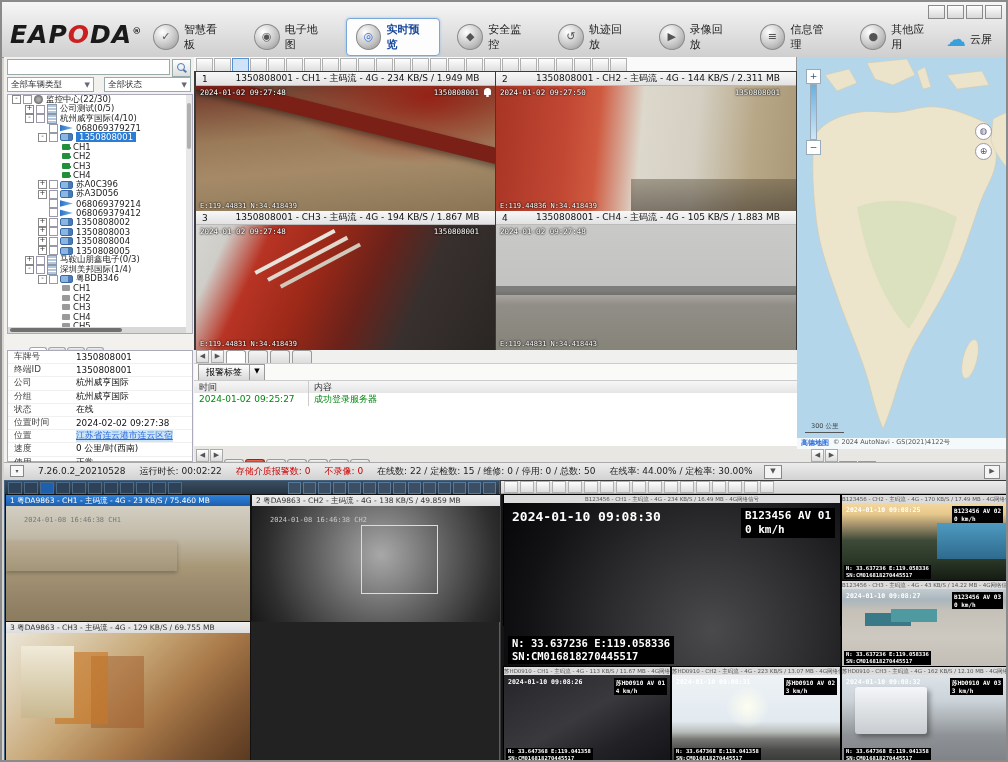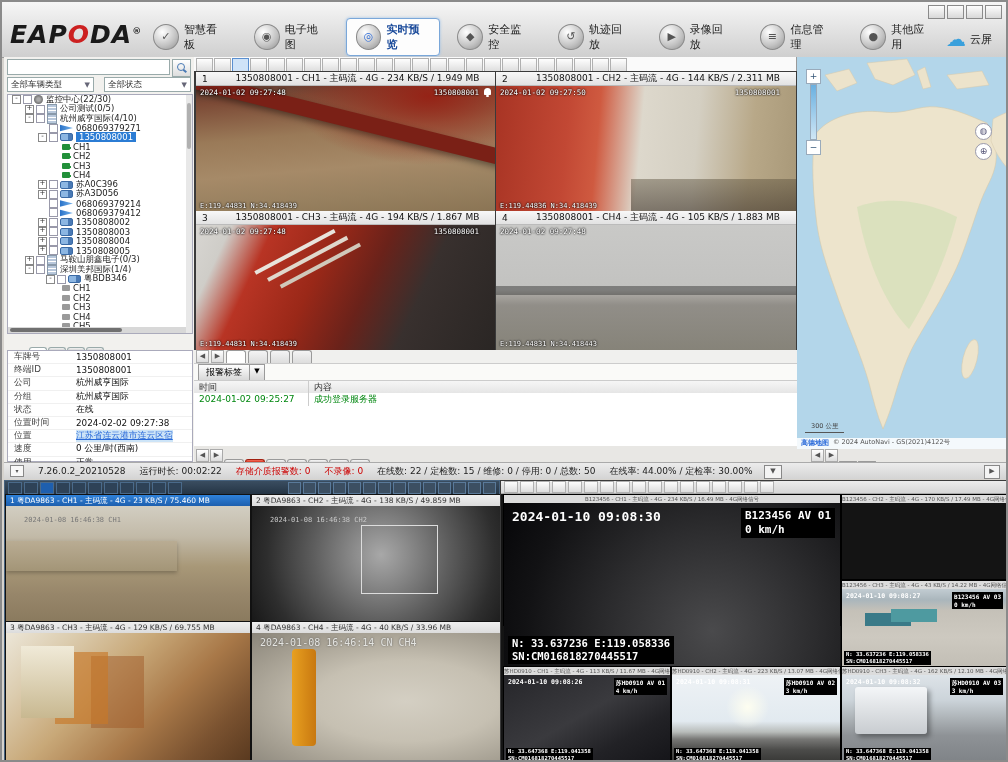--- a/index.html
+++ b/index.html
@@ -355,21 +355,21 @@
           <span class="cb"></span>
           <span class="ticon"></span>
           <span class="tlabel">马鞍山朋鑫电子(0/3)</span>
         </div>
         <div class="tree-row" data-icon="company" data-expand="minus" style="padding-left: 17px;">
           <span class="expander"></span>
           <span class="cb"></span>
           <span class="ticon"></span>
           <span class="tlabel">深圳美邦国际(1/4)</span>
         </div>
-        <div class="tree-row" data-icon="truck" data-expand="minus" style="padding-left: 38px;">
+        <div class="tree-row" data-icon="truck" data-expand="minus" style="padding-left: 30px;">
           <span class="expander"></span>
           <span class="cb"></span>
           <span class="ticon"></span>
           <span class="tlabel">粤BDB346</span>
         </div>
         <div class="tree-row" data-icon="camera-gray" style="padding-left: 43px;">
           <span class="expander"></span>
 
           <span class="ticon"></span>
           <span class="tlabel">CH1</span>
@@ -661,27 +661,20 @@
       <div class="blhead">2 粤DA9863 - CH2 - 主码流 - 4G - 138 KB/S / 49.859 MB</div>
       <div class="blbody scene-b2" style="height:116px;">
         <span class="bl-osd">2024-01-08 16:46:38  CH2</span>
         <div class="facebox"></div>
       </div>
     </div>
     <div class="blcell" style="left:0;top:140px;width:246px;height:142px;">
       <div class="blhead">3 粤DA9863 - CH3 - 主码流 - 4G - 129 KB/S / 69.755 MB</div>
       <div class="blbody scene-b3" style="height:131px;"></div>
     </div>
-    <div class="blcell v4" style="left:246px;top:140px;width:250px;height:142px;">
-      <div class="blhead">4 粤DA9863 - CH4 - 主码流 - 4G - 40 KB/S / 33.96 MB</div>
-      <div class="blbody scene-b4" style="height:131px;">
-        <span class="bl-osd">2024-01-08 16:46:14 CN  CH4</span>
-        <div class="pole"></div>
-      </div>
-    </div>
   </div>
 
   <div class="abs panelbr">
     <div class="br-toolbar">
       <span class="br-ic"></span>
         <span class="br-ic"></span>
         <span class="br-ic"></span>
         <span class="br-ic"></span>
         <span class="br-ic"></span>
         <span class="br-ic"></span>
@@ -700,20 +693,26 @@
     <div class="brtile" style="left:2px;top:13px;width:338px;height:132px;">
       <div class="brstrip">B123456 - CH1 - 主码流 - 4G - 234 KB/S / 16.49 MB - 4G网络信号</div>
       <div class="brbody scene-rm" style="height:164px;">
         <span class="br-time">2024-01-10 09:08:30</span>
         <span class="br-plate"><span>B123456 AV 01</span><br><span>0 km/h</span></span>
         <span class="br-gps"><span>N: 33.637236 E:119.058336</span><br><span>SN:CM016818270445517</span></span>
       </div>
     </div>
     <div class="brtile sm" style="left:340px;top:13px;width:166px;height:86px;">
       <div class="brstrip">B123456 - CH2 - 主码流 - 4G - 170 KB/S / 17.49 MB - 4G网络信号</div>
+      <div class="brbody scene-rs1" style="height:78px;">
+        <div class="bluebldg"></div>
+        <span class="br-time">2024-01-10 09:08:25</span>
+        <span class="br-plate"><span>B123456 AV 02</span><br><span>0 km/h</span></span>
+        <span class="br-gps"><span>N: 33.637236 E:119.058336</span><br><span>SN:CM016818270445517</span></span>
+      </div>
     </div>
     <div class="brtile sm" style="left:340px;top:99px;width:166px;height:86px;">
       <div class="brstrip">B123456 - CH3 - 主码流 - 4G - 43 KB/S / 14.22 MB - 4G网络信号</div>
       <div class="brbody scene-rs2" style="height:78px;">
         <div class="tealbox"></div>
         <span class="br-time">2024-01-10 09:08:27</span>
         <span class="br-plate"><span>B123456 AV 03</span><br><span>0 km/h</span></span>
         <span class="br-gps"><span>N: 33.637236 E:119.058336</span><br><span>SN:CM016818270445517</span></span>
       </div>
     </div>

